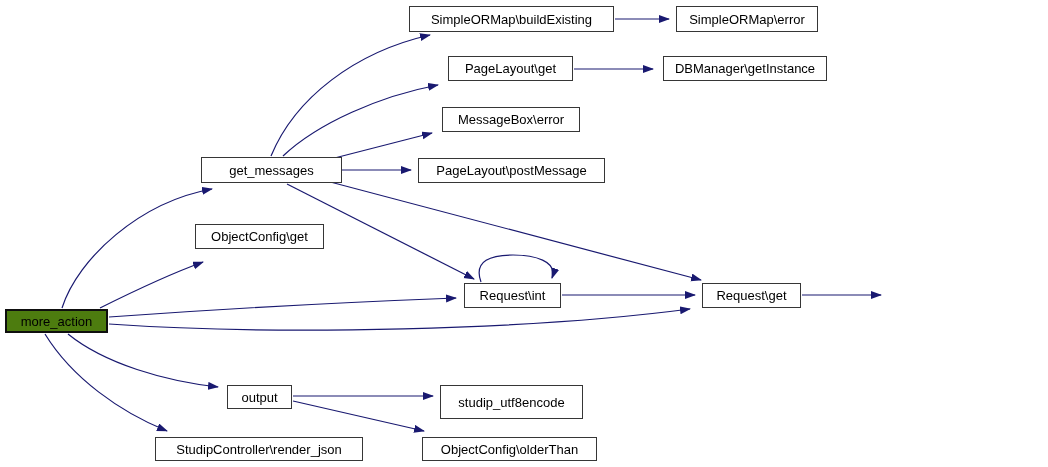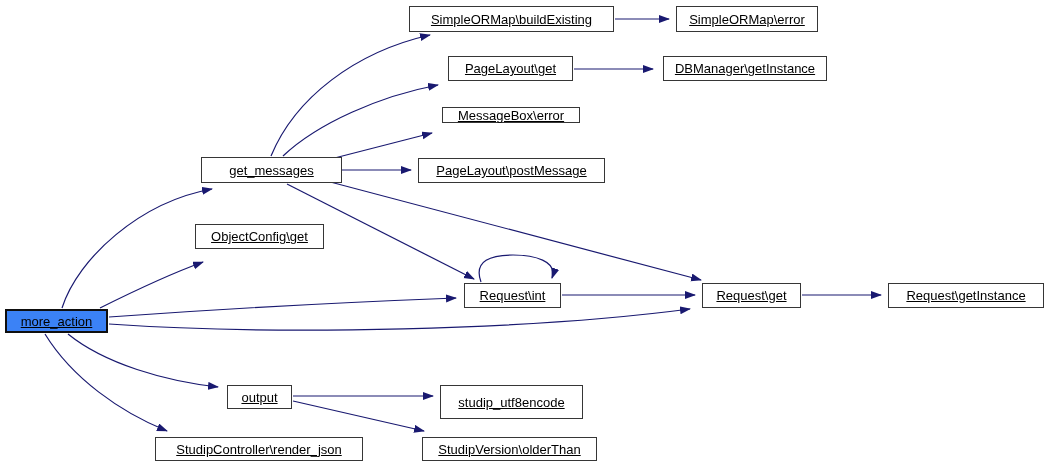--- a/index.html
+++ b/index.html
@@ -24,24 +24,23 @@
     display: flex;
     align-items: center;
     justify-content: center;
     background: #ffffff;
     border: 1.4px solid #363636;
     font-size: 13px;
     line-height: 1;
     color: #000000;
     white-space: nowrap;
     cursor: pointer;
-    text-decoration: underline;
   }
   .node.root {
-    background: #3b82f6;
+    background: #4d7c0f;
     border: 2px solid #0f0f0f;
     cursor: default;
   }
 </style>
 </head>
 <body>
 
 <div class="graph-wrap">
 
   <svg class="edges" viewBox="0 0 1048 467" xmlns="http://www.w3.org/2000/svg">
@@ -80,31 +79,30 @@
   <div class="node" style="left:195px; top:224px; width:129px; height:25px">ObjectConfig\get</div>
 
   <div class="node" style="left:409px; top:6px;   width:205px; height:26px">SimpleORMap\buildExisting</div>
 
   <div class="node" style="left:676px; top:6px;   width:142px; height:26px">SimpleORMap\error</div>
 
   <div class="node" style="left:448px; top:56px;  width:125px; height:25px">PageLayout\get</div>
 
   <div class="node" style="left:663px; top:56px;  width:164px; height:25px">DBManager\getInstance</div>
 
-  <div class="node" style="left:442px; top:107px; width:138px; height:16px">MessageBox\error</div>
+  <div class="node" style="left:442px; top:107px; width:138px; height:25px">MessageBox\error</div>
 
   <div class="node" style="left:418px; top:158px; width:187px; height:25px">PageLayout\postMessage</div>
 
   <div class="node" style="left:464px; top:283px; width:97px;  height:25px">Request\int</div>
 
   <div class="node" style="left:702px; top:283px; width:99px;  height:25px">Request\get</div>
 
-  <div class="node" style="left:888px; top:283px; width:156px; height:25px">Request\getInstance</div>
 
   <div class="node" style="left:227px; top:385px; width:65px;  height:24px">output</div>
 
   <div class="node" style="left:440px; top:385px; width:143px; height:34px">studip_utf8encode</div>
 
   <div class="node" style="left:155px; top:437px; width:208px; height:24px">StudipController\render_json</div>
 
-  <div class="node" style="left:422px; top:437px; width:175px; height:24px">StudipVersion\olderThan</div>
+  <div class="node" style="left:422px; top:437px; width:175px; height:24px">ObjectConfig\olderThan</div>
 
 </div>
 
 </body></html>

